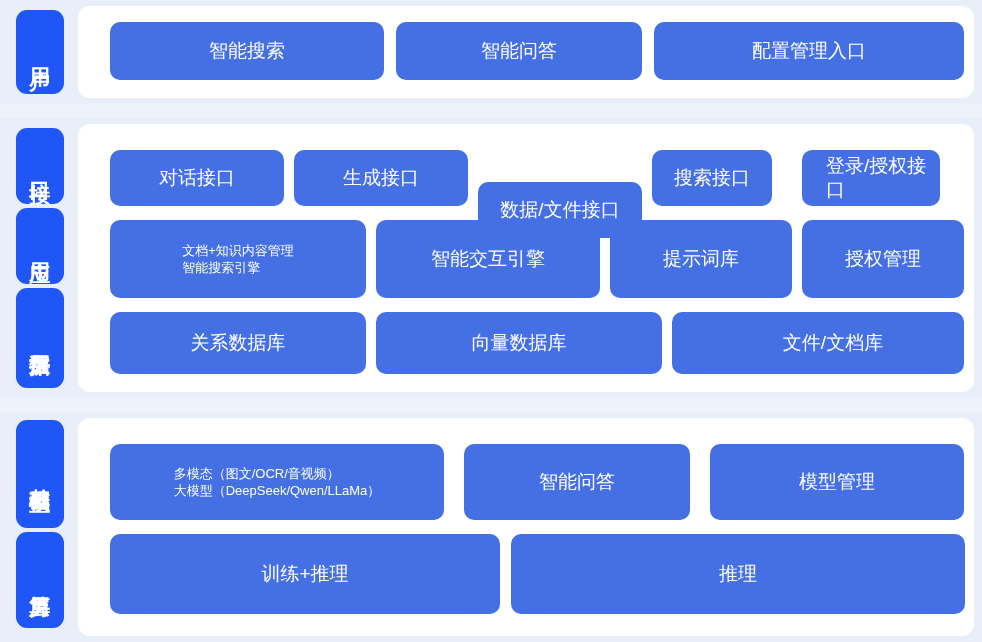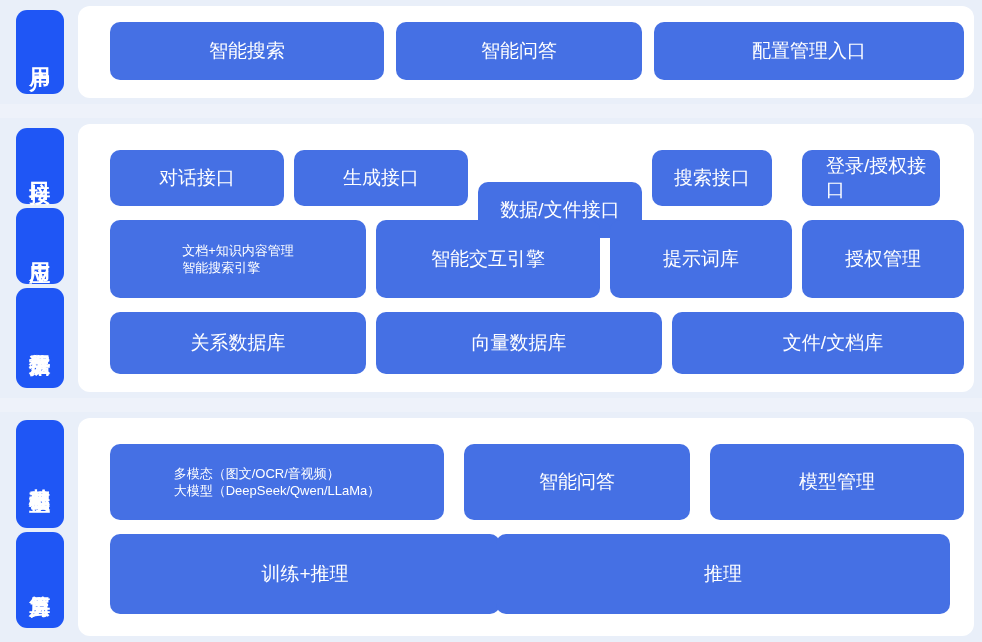--- a/index.html
+++ b/index.html
@@ -179,17 +179,17 @@
   <div class="node" style="left:464px; top:444px; width:226px; height:76px;">
     <span class="node-label">智能问答</span>
   </div>
   <div class="node" style="left:710px; top:444px; width:254px; height:76px;">
     <span class="node-label">模型管理</span>
   </div>
 
   <div class="node" style="left:110px; top:534px; width:390px; height:80px;">
     <span class="node-label">训练+推理</span>
   </div>
-  <div class="node" style="left:496px; top:534px; width:454px; height:80px;">
+  <div class="node" style="left:511px; top:534px; width:454px; height:80px;">
     <span class="node-label">推理</span>
   </div>
 
 </div>
 
 </body></html>

